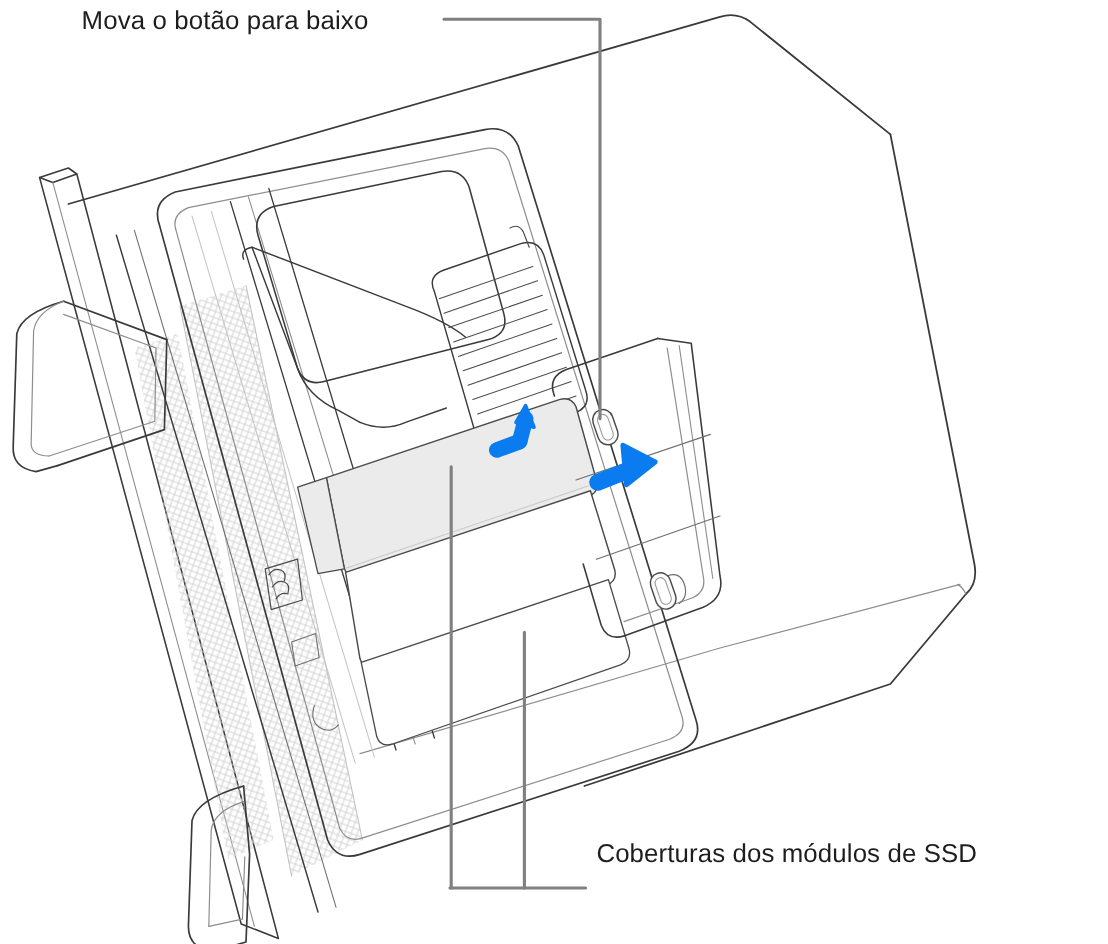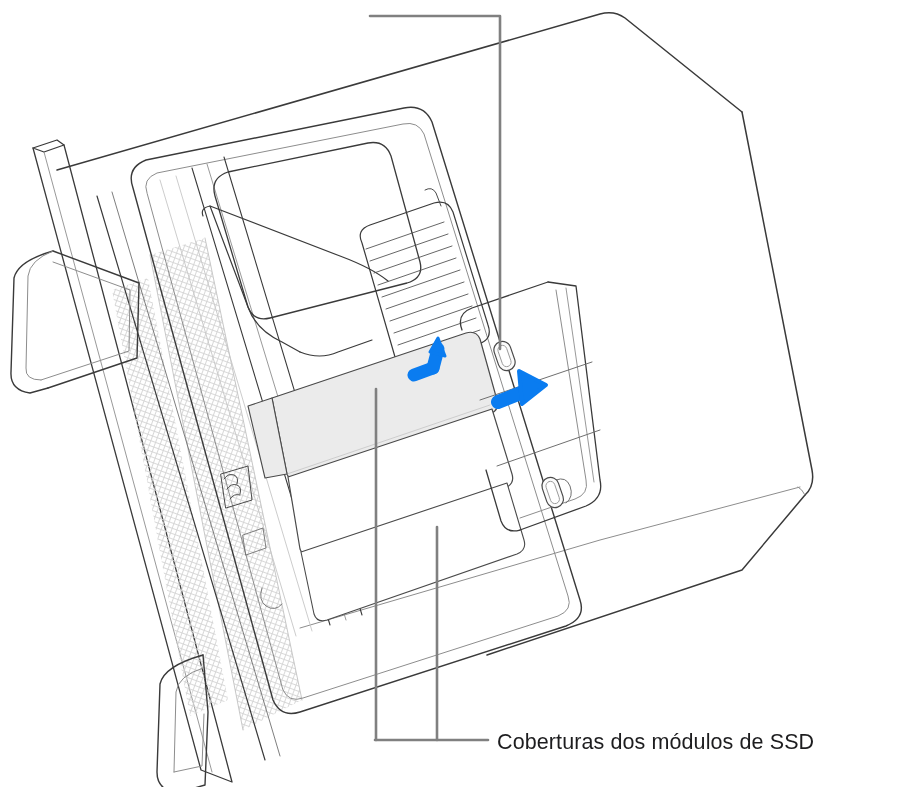--- a/index.html
+++ b/index.html
@@ -31,21 +31,21 @@
     white-space: pre;
     letter-spacing: 0.1px;
   }
   #caption-top {
     left: 68px;
     top: 2px;
     text-align: left;
   }
   #caption-bottom {
     left: 497px;
-    top: 727px;
+    top: 696px;
     text-align: left;
   }
 </style>
 </head>
 <body>
 
 <svg id="figure" viewBox="0 0 923 787" xmlns="http://www.w3.org/2000/svg">
 
   <defs>
 
@@ -226,15 +226,15 @@
     </g>
 
     <g>
       <path d="M498,402 L531,389" stroke="#0a7cf0" stroke-width="14" stroke-linecap="round"></path>
       <path d="M519,371 L546,385 L522,404 Z" fill="#0a7cf0" stroke="#0a7cf0" stroke-width="4" stroke-linejoin="round"></path>
     </g>
 
   </g>
 </svg>
 
-<div class="caption-text" id="caption-top"><br></div>
+<div class="caption-text" id="caption-top"><span>Mova o botão para baixo</span><br></div>
 
 <div class="caption-text" id="caption-bottom"><span>Coberturas dos módulos de SSD</span></div>
 
 </body></html>

